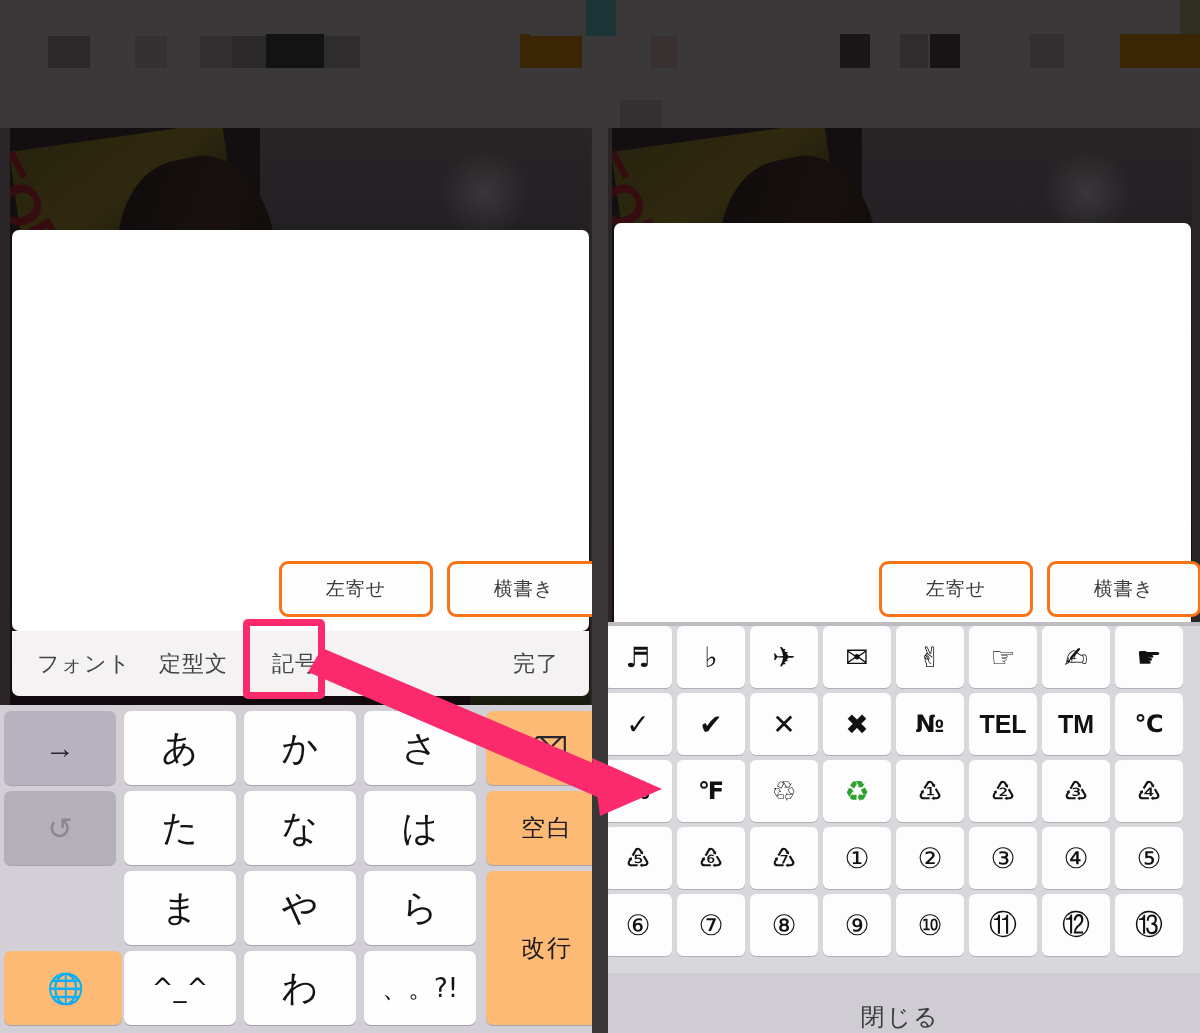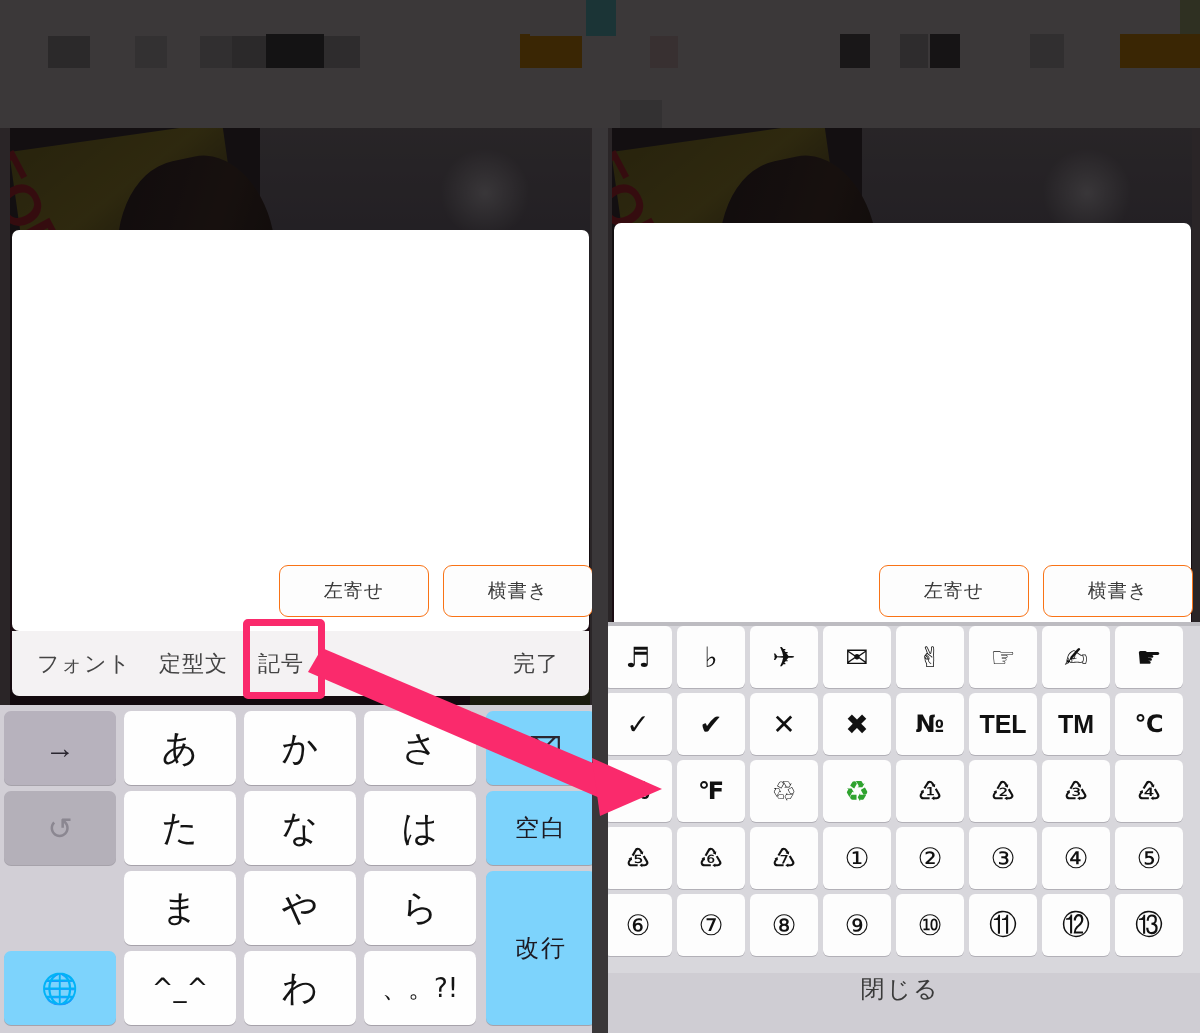--- a/index.html
+++ b/index.html
@@ -51,70 +51,70 @@
   .photo .dim{position:absolute;inset:0;background:rgba(10,8,10,.62);}
 
   
   .editcard{position:absolute;background:#ffffff;border-radius:7px;}
   .panel.left .editcard{left:12px;top:102px;width:577px;height:401px;}
   .panel.right .editcard{left:14px;top:95px;width:577px;height:408px;}
 
   .align-row{position:absolute;display:flex;gap:14px;}
   .panel.left .align-row{left:267px;bottom:14px;}
   .panel.right .align-row{left:265px;bottom:14px;}
-  .align-btn{width:148px;height:50px;border:1px solid #f97316;border-radius:9px;
+  .align-btn{width:148px;height:50px;border:3px solid #f97316;border-radius:9px;
     background:#fdfdfd;display:flex;align-items:center;justify-content:center;
     font-size:19px;color:#3b3b3b;font-family:"DejaVu Sans",sans-serif;letter-spacing:1px;}
 
   
   .toolbar{position:absolute;left:12px;top:503px;width:577px;height:65px;
     background:#f4f2f3;border-radius:0 0 7px 7px;display:flex;align-items:center;}
   .tb-item{font-size:22px;color:#444;font-family:"DejaVu Sans",sans-serif;letter-spacing:1px;}
   .tb-font{margin-left:25px;}
   .tb-teikei{margin-left:28px;}
-  .tb-kigou{margin-left:30px;}
+  .tb-kigou{margin-left:44px;}
   .tb-done{margin-left:auto;margin-right:30px;}
 
   
   .hl-box{position:absolute;left:243px;top:619px;width:82px;height:80px;
     border:7px solid #fa2a6c;border-radius:5px;z-index:40;box-sizing:border-box;}
 
   
   .arrow-svg{position:absolute;left:0;top:0;width:1200px;height:1033px;z-index:41;
     pointer-events:none;}
 
   
   .kb-left{position:absolute;left:0;top:705px;width:600px;height:328px;
     background:#d2cfd6;}
   .key{border-radius:7px;display:flex;align-items:center;justify-content:center;
     box-shadow:0 1px 0 rgba(130,125,135,.55);}
   .key.white{background:#fefefe;}
   .key.fn{background:#b7b2bd;}
   .key.fn2{background:#b4b0b9;}
-  .key.grey{background:#7dd3fc;}
+  .key.grey{background:#fdba74;padding-left:6px;}
   .kana{font-size:36px;color:#141414;font-family:"DejaVu Sans",sans-serif;}
   .kana.xs{font-size:26px;}
   .fnlabel{font-size:24px;color:#1d1a22;font-family:"DejaVu Sans",sans-serif;letter-spacing:2px;}
   .fnlabel.abc{font-size:28px;letter-spacing:1px;font-family:"Liberation Sans",sans-serif;}
   .fnicon{font-size:30px;color:#2a2630;}
 
   
   .kb-right{position:absolute;left:600px;top:622px;width:600px;height:411px;
     background:#d8d7dc;}
   .symgrid{position:absolute;left:0;top:4px;width:600px;}
   .symrow{display:flex;margin-bottom:5px;padding:0 4px;box-sizing:border-box;}
   .symkey{width:68px;height:62px;margin-right:5px;background:#fdfdfd;border-radius:6px;
     display:flex;align-items:center;justify-content:center;
     box-shadow:0 1px 0 rgba(140,138,145,.5);font-size:28px;color:#111;
     font-family:"DejaVu Sans",sans-serif;}
   .symkey:last-child{margin-right:0;}
   .symkey.small{font-size:25px;font-weight:bold;font-family:"Liberation Sans",sans-serif;}
   .symkey.mid{font-size:24px;font-weight:bold;}
   .closebar{position:absolute;left:600px;bottom:0;width:600px;height:60px;
-    background:#cfcdd3;display:flex;align-items:flex-start;justify-content:center;}
+    background:#cfcdd3;display:flex;align-items:flex-end;justify-content:center;}
   .closebar span{font-size:24px;color:#3a3a3a;font-family:"DejaVu Sans",sans-serif;letter-spacing:2px;}
   .kbtop-shadow{position:absolute;left:600px;top:622px;width:600px;height:4px;
     background:rgba(0,0,0,.12);}
 </style>
 </head>
 <body>
 
 <div class="screen">
 
   <div class="topband">

